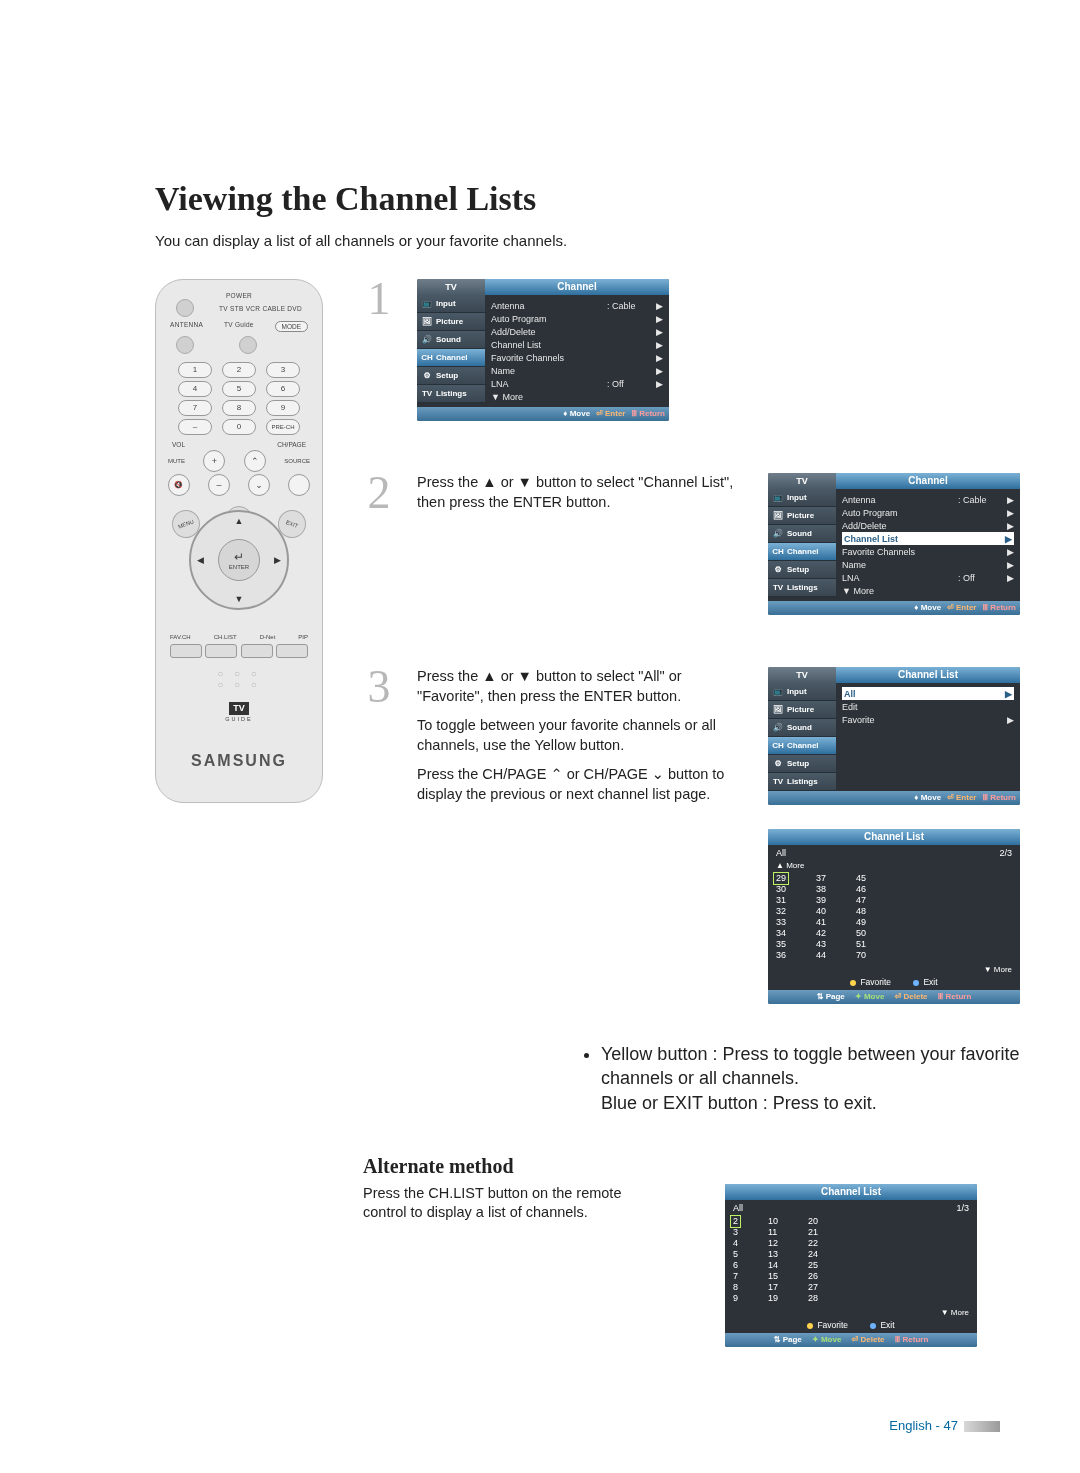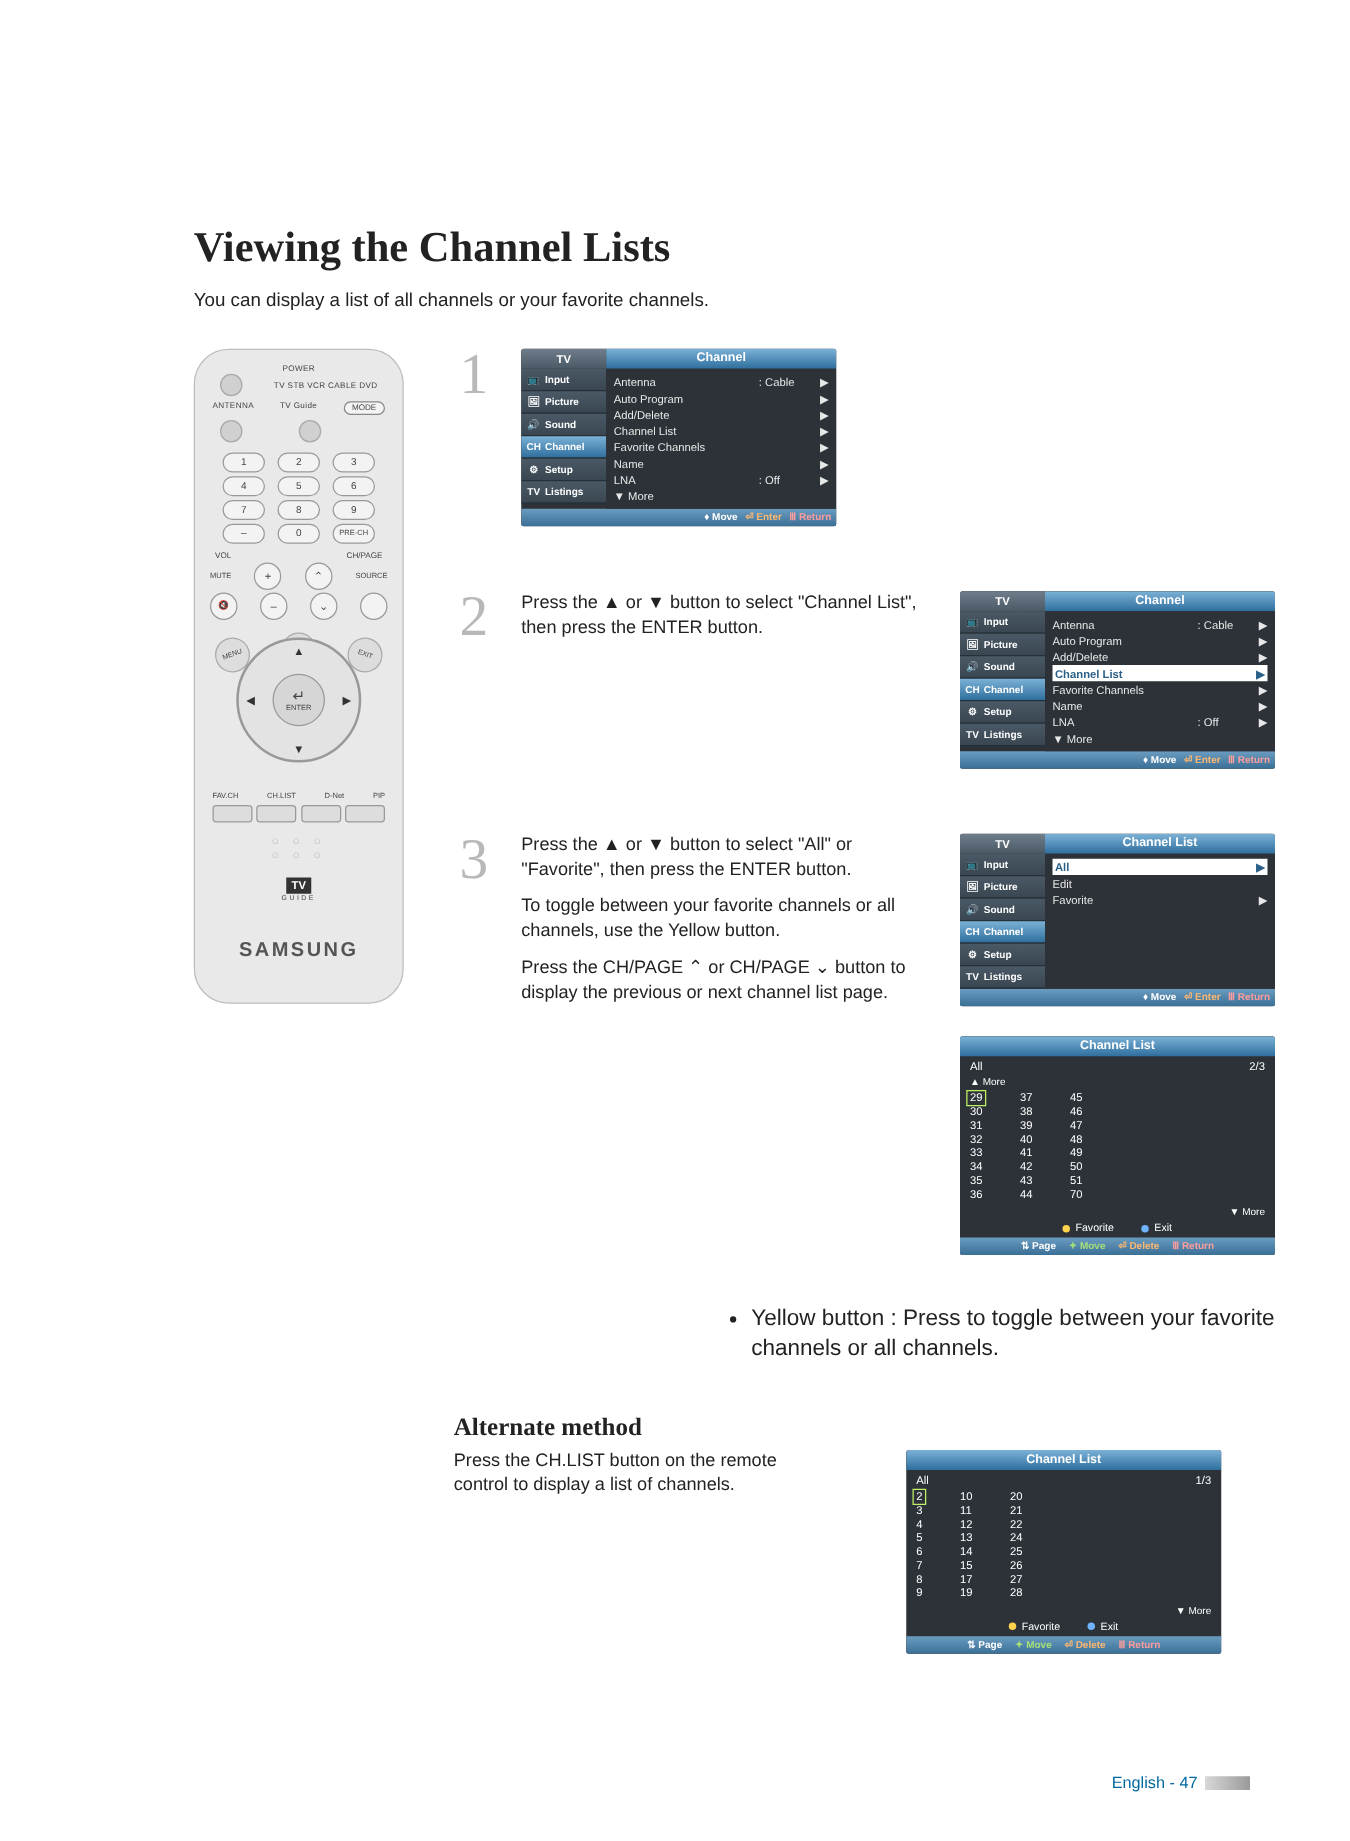--- a/index.html
+++ b/index.html
@@ -598,20 +598,21 @@
     </div>
               </div>
             </div>
         </div>
       </div>
 
       <div class="notes">
         <ul>
           <li>Yellow button : Press to toggle between your favorite channels or all channels.</li>
         </ul>
+        <div style="margin-left:18px;">Blue or EXIT button : Press to exit.</div>
       </div>
 
       <h2 class="alt">Alternate method</h2>
       <div class="altrow">
         <div class="atext">Press the CH.LIST button on the remote control to display a list of channels.</div>
         <div style="width:42px;"></div>
         <div class="osd" id="clist-1">
             <div class="clpanel">
               <div class="top">Channel List</div>
     <div class="header">

